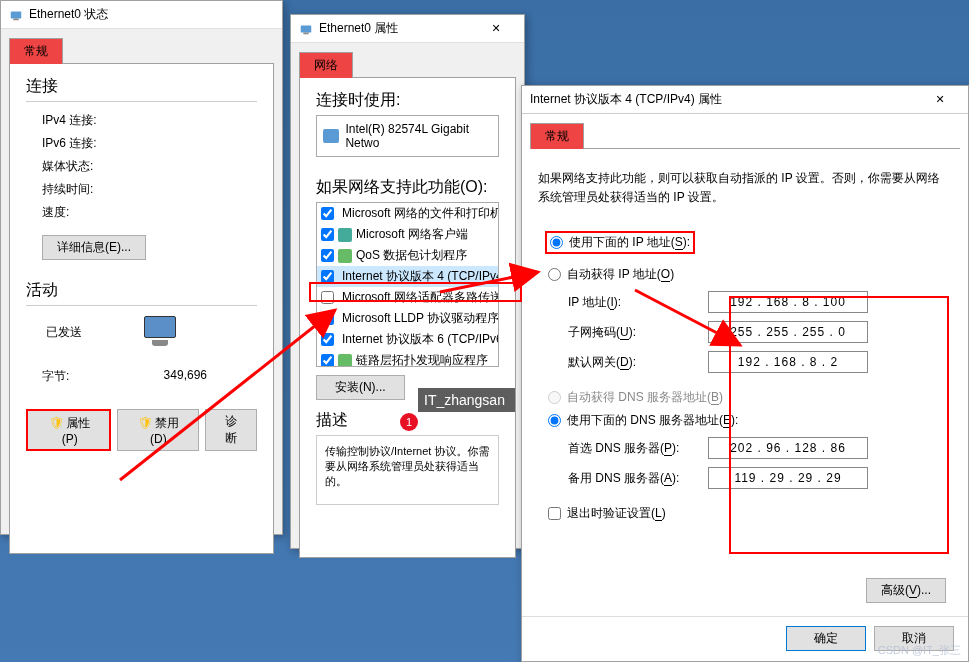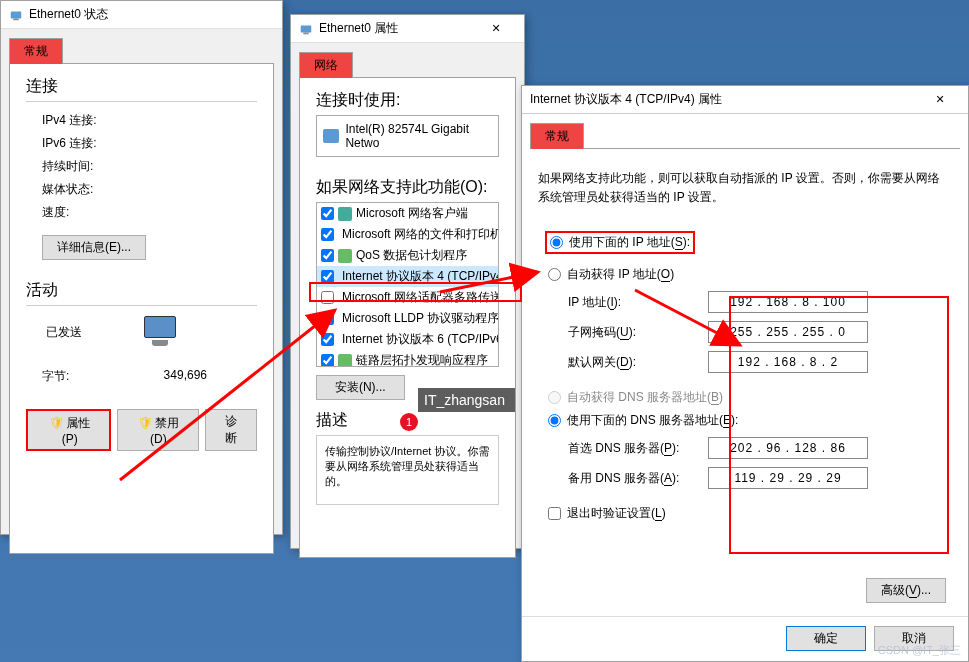--- a/index.html
+++ b/index.html
@@ -102,24 +102,24 @@
   <div class="content">
     <div class="section-label">连接</div>
     <hr class="hr-line">
     <div class="status-row">
         <span class="status-label">IPv4 连接:</span>
       </div>
     <div class="status-row">
         <span class="status-label">IPv6 连接:</span>
       </div>
     <div class="status-row">
+        <span class="status-label">媒体状态:</span>
+      </div>
+    <div class="status-row">
         <span class="status-label">持续时间:</span>
-      </div>
-    <div class="status-row">
-        <span class="status-label">媒体状态:</span>
       </div>
     <div class="status-row">
         <span class="status-label">速度:</span>
       </div>
     <div style="margin:14px 0 0 16px;">
       <button class="btn">详细信息(E)...</button>
     </div>
     <div class="activity-box">
       <div class="section-label" style="margin-top:20px;">活动</div>
       <hr class="hr-line">
@@ -162,26 +162,26 @@
     <div class="section-label">连接时使用:</div>
     <div class="adapter-box">
       <span class="adapter-icon"></span>
       <span>Intel(R) 82574L Gigabit Netwo</span>
     </div>
     <div class="section-label" style="margin-top:20px;">如果网络支持此功能(O):</div>
     <div class="checklist" id="checklist">
         <div class="check-item">
           <input type="checkbox" checked="" style="">
           <span class="proto-icon" style="background:#4a9;border-radius:2px;"></span>
+          <span>Microsoft 网络的文件和打印机</span>
+        </div>
+        <div class="check-item">
+          <input type="checkbox" checked="" style="">
+          <span class="proto-icon" style="background:#4a9;border-radius:2px;"></span>
           <span>Microsoft 网络客户端</span>
-        </div>
-        <div class="check-item">
-          <input type="checkbox" checked="" style="">
-          <span class="proto-icon" style="background:#4a9;border-radius:2px;"></span>
-          <span>Microsoft 网络的文件和打印机</span>
         </div>
         <div class="check-item">
           <input type="checkbox" checked="" style="">
           <span class="proto-icon" style="background:#6b6;border-radius:2px;"></span>
           <span>QoS 数据包计划程序</span>
         </div>
         <div class="check-item highlighted">
           <input type="checkbox" checked="" style="">
           <span class="proto-icon" style="background:#6b6;border-radius:2px;"></span>
           <span>Internet 协议版本 4 (TCP/IPv4)</span>

